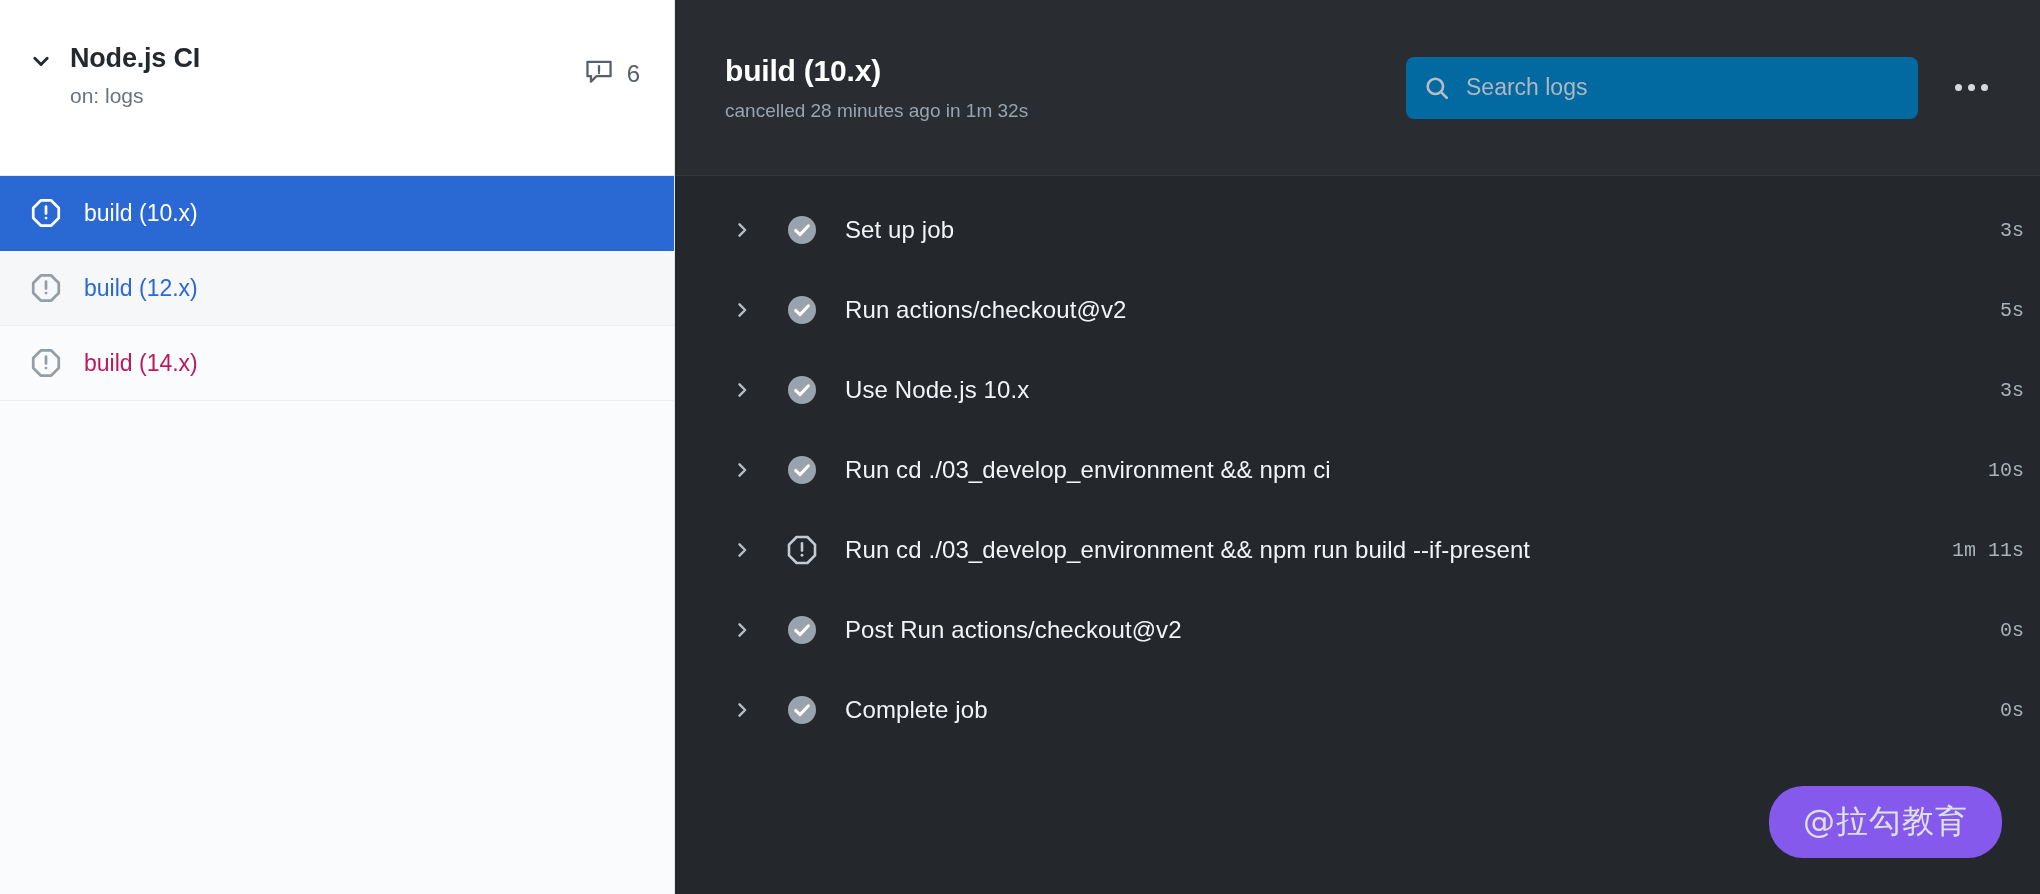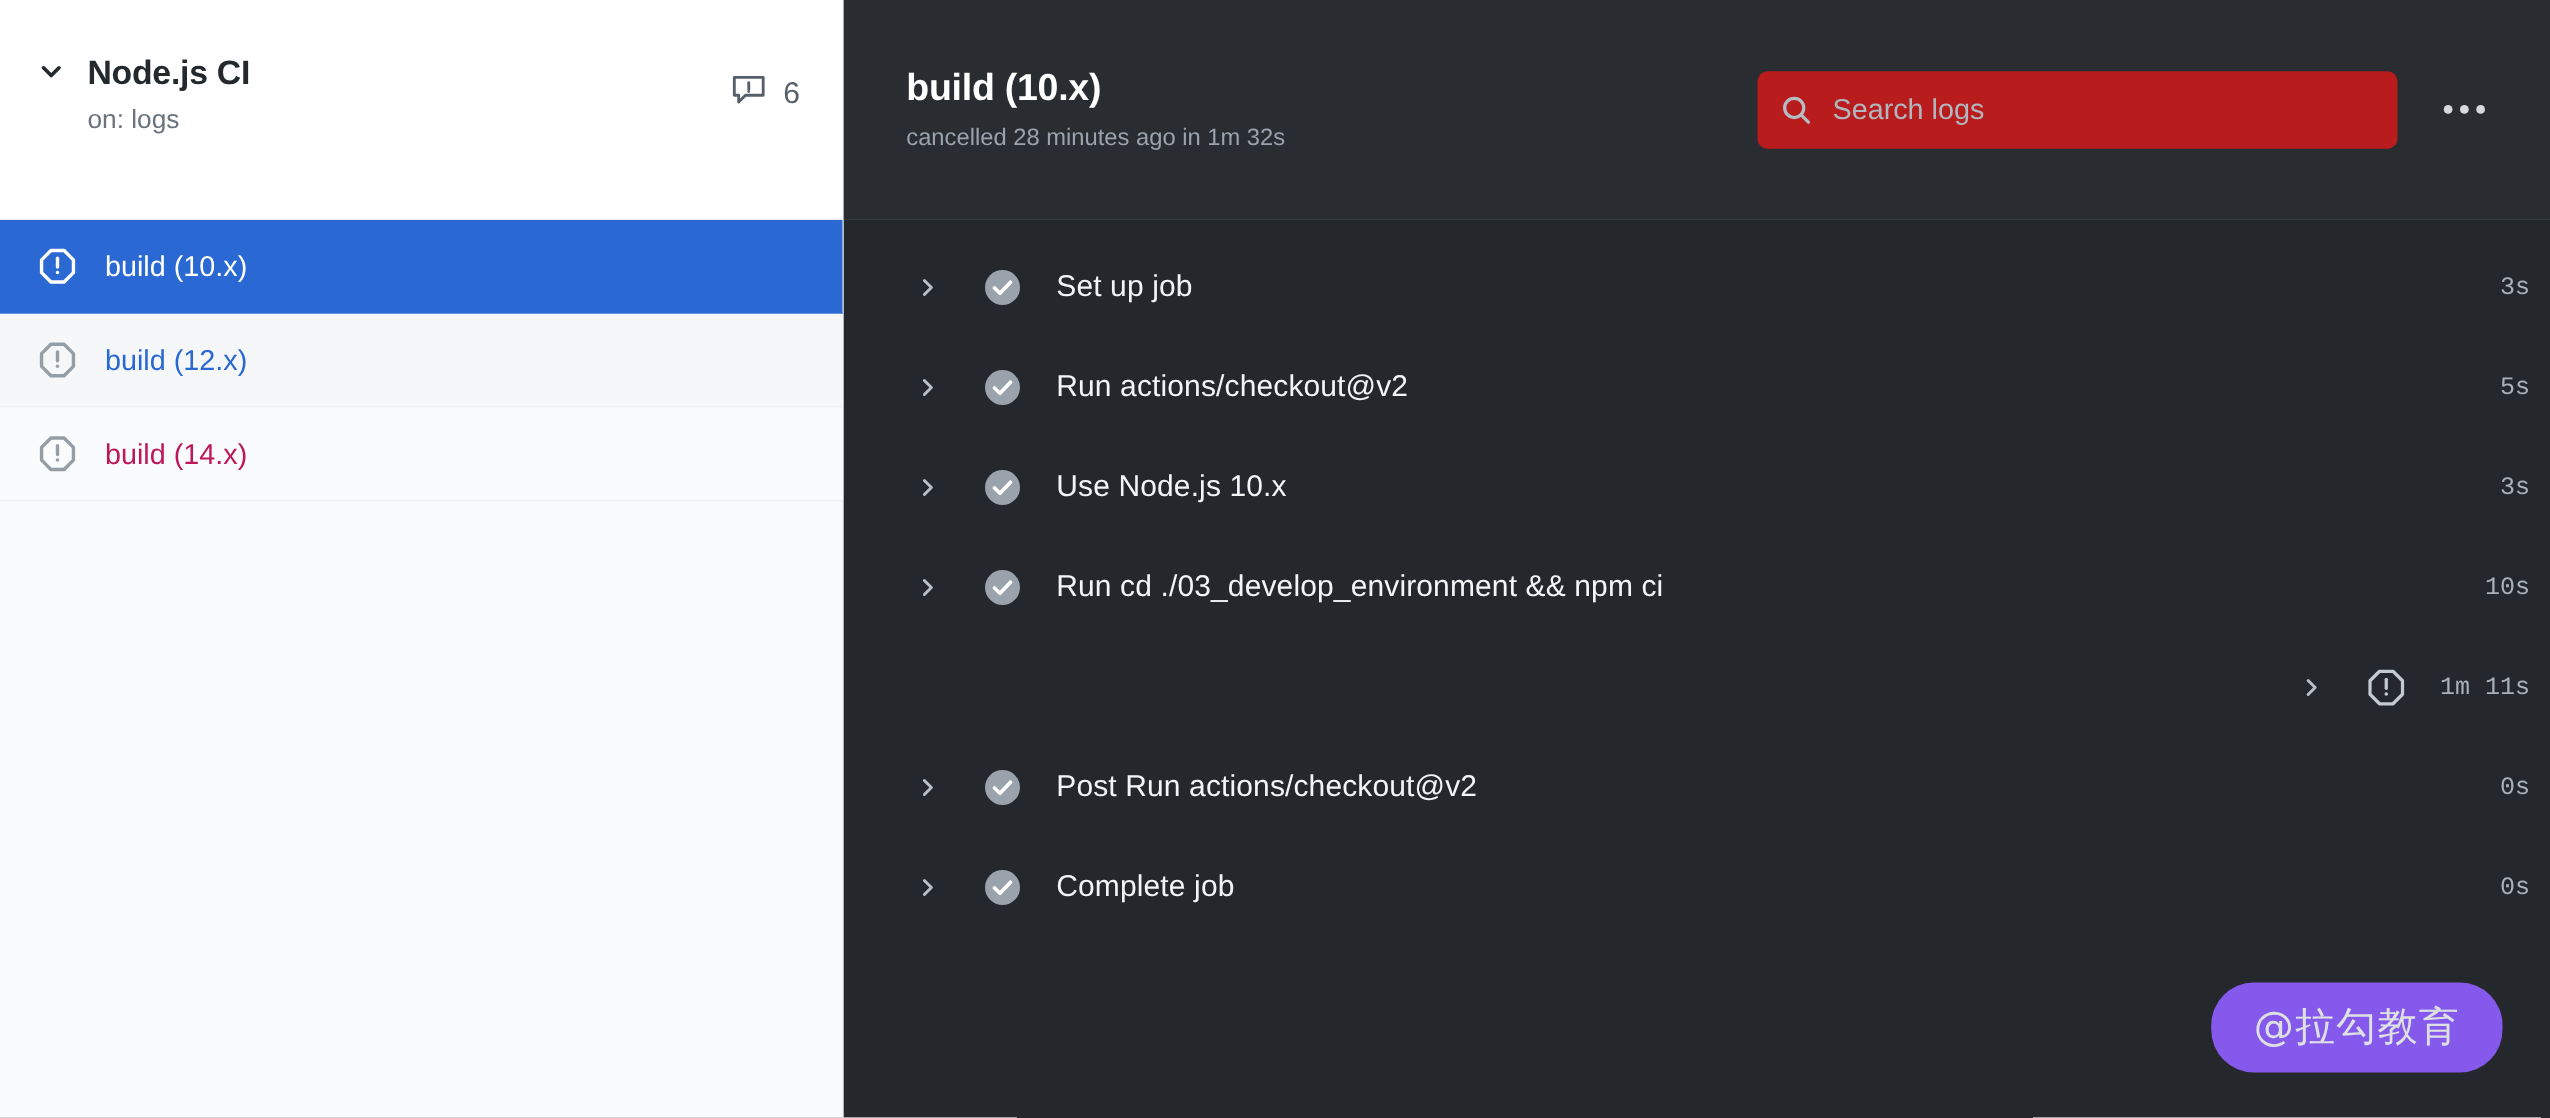--- a/index.html
+++ b/index.html
@@ -19,21 +19,21 @@
     position: relative;
     flex: 0 0 675px;
   }
   .wf-header {
     background: #ffffff;
     padding: 44px 28px 30px 28px;
     border-bottom: 1px solid #e8eaed;
     position: relative;
     height: 176px;
   }
-  .wf-title-row { display: flex; align-items: flex-start; }
+  .wf-title-row { display: flex; align-items: flex-end; }
   .chev-down {
     width: 26px; height: 26px;
     margin-right: 16px;
     flex: 0 0 26px;
     display: flex; align-items: center; justify-content: center;
     color: #24292e;
   }
   .chev-down svg { display: block; }
   .wf-title {
     font-size: 27px;
@@ -101,21 +101,21 @@
   .logs-headings { flex: 1 1 auto; }
   .logs-title {
     font-size: 30px; font-weight: 700; color: #ffffff;
     letter-spacing: -0.2px;
   }
   .logs-sub {
     font-size: 19px; color: #9aa3ad; margin-top: 12px;
   }
   .search-box {
     width: 512px; height: 62px;
-    background: #b91c1c;
+    background: #0369a1;
     border-radius: 8px;
     display: flex; align-items: center;
     padding: 0 18px;
     flex: 0 0 512px;
   }
   .search-box .s-icon { flex: 0 0 26px; margin-right: 16px; color: #b5bcc4; display:flex; }
   .search-input {
     background: transparent; border: none; outline: none;
     color: #e6e9ec; font-size: 23px;
     font-family: "Liberation Sans", sans-serif;
@@ -348,20 +348,21 @@
               <path d="M6 3.5 L10.5 8 L6 12.5"></path>
             </svg>
         </span>
         <span class="step-status">
           <svg width="32" height="32" viewBox="0 0 16 16" fill="none" stroke="#c3cad1" stroke-width="1.3">
             <path d="M5.3 1.5 h5.4 l3.8 3.8 v5.4 l-3.8 3.8 h-5.4 l-3.8 -3.8 v-5.4 z" stroke-linejoin="round"></path>
             <path d="M8 4.7 v3.6" stroke-linecap="round"></path>
             <circle cx="8" cy="10.6" r="0.72" fill="#c3cad1" stroke="none"></circle>
           </svg>
         </span>
+        <span class="step-label">Run cd ./03_develop_environment &amp;&amp; npm run build --if-present</span>
         <span class="step-time">1m 11s</span>
       </div>
 
       <div class="step-row">
         <span class="step-chevron">
           <svg width="20" height="20" viewBox="0 0 16 16" fill="none" stroke="#b8bfc6" stroke-width="1.9" stroke-linecap="round" stroke-linejoin="round">
               <path d="M6 3.5 L10.5 8 L6 12.5"></path>
             </svg>
         </span>
         <span class="step-status">

